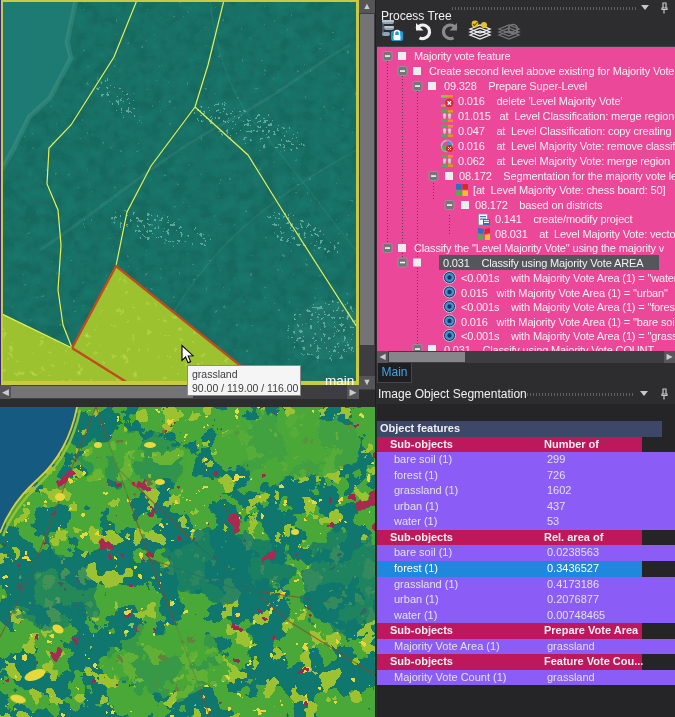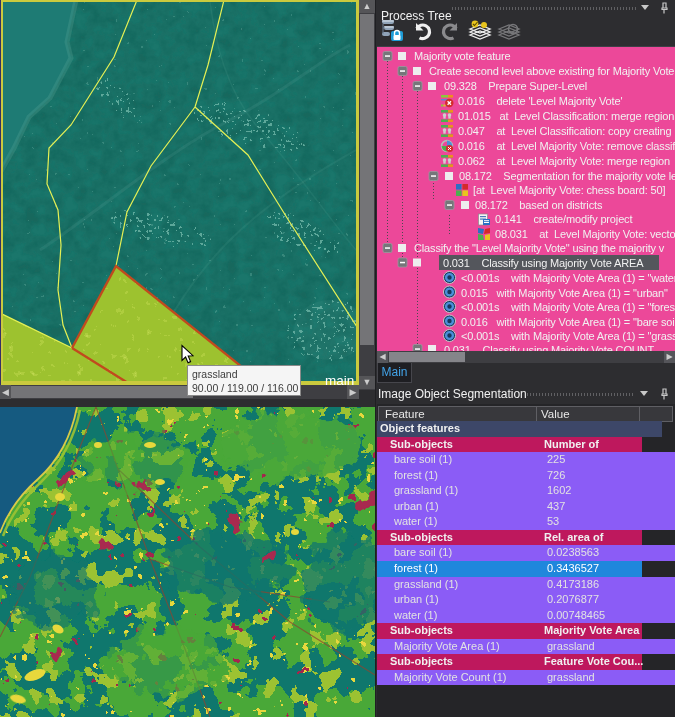--- a/index.html
+++ b/index.html
@@ -447,36 +447,30 @@
  .ofr{background:#3d4768;font-weight:bold;color:#f0f0f0;padding-left:20px;}
  .dat{background:#8b5cf6;}
  .sel{background:#1f87dc;color:#fff;}
  .c1{position:absolute;left:17px;}
  .c1h{position:absolute;left:13px;}
  .c2{position:absolute;left:170px;}
  .c2h{position:absolute;left:167px;}
  .band{width:265px;}
 </style>
 
- <div class="abs" style="left:1px;top:2px;width:295px;height:16px;background:#38383c;border:1px solid #5f5f64;box-sizing:border-box;">
-   <span style="position:absolute;left:6px;top:1px;font-size:11.5px;color:#e8e8e8;">Feature</span>
-   <span style="position:absolute;left:162px;top:1px;font-size:11.5px;color:#e8e8e8;">Value</span>
-   <span style="position:absolute;left:157px;top:0;width:1px;height:14px;background:#5f5f64;"></span>
-   <span style="position:absolute;left:260px;top:0;width:1px;height:14px;background:#5f5f64;"></span>
- </div>
  <div class="trow ofr band" style="top:17px;">
       <span style="position:absolute;left:3px;">Object features</span>
     </div>
  <div class="trow hdr band" style="top:32.6px;">
       <span class="c1h">Sub-objects</span>
       <span class="c2h">Number of</span>
     </div>
  <div class="trow dat" style="top:48.1px;">
       <span class="c1">bare soil (1)</span>
-      <span class="c2">225</span>
+      <span class="c2">299</span>
     </div>
  <div class="trow dat" style="top:63.7px;">
       <span class="c1">forest (1)</span>
       <span class="c2">726</span>
     </div>
  <div class="trow dat" style="top:79.2px;">
       <span class="c1">grassland (1)</span>
       <span class="c2">1602</span>
     </div>
  <div class="trow dat" style="top:94.8px;">
@@ -506,21 +500,21 @@
  <div class="trow dat" style="top:188.1px;">
       <span class="c1">urban (1)</span>
       <span class="c2">0.2076877</span>
     </div>
  <div class="trow dat" style="top:203.6px;">
       <span class="c1">water (1)</span>
       <span class="c2">0.00748465</span>
     </div>
  <div class="trow hdr band" style="top:219.2px;">
       <span class="c1h">Sub-objects</span>
-      <span class="c2h">Majority Vote Area</span>
+      <span class="c2h">Prepare Vote Area</span>
     </div>
  <div class="trow dat" style="top:234.7px;">
       <span class="c1">Majority Vote Area (1)</span>
       <span class="c2">grassland</span>
     </div>
  <div class="trow hdr band" style="top:250.3px;">
       <span class="c1h">Sub-objects</span>
       <span class="c2h">Feature Vote Cou...</span>
     </div>
  <div class="trow dat" style="top:265.8px;">

